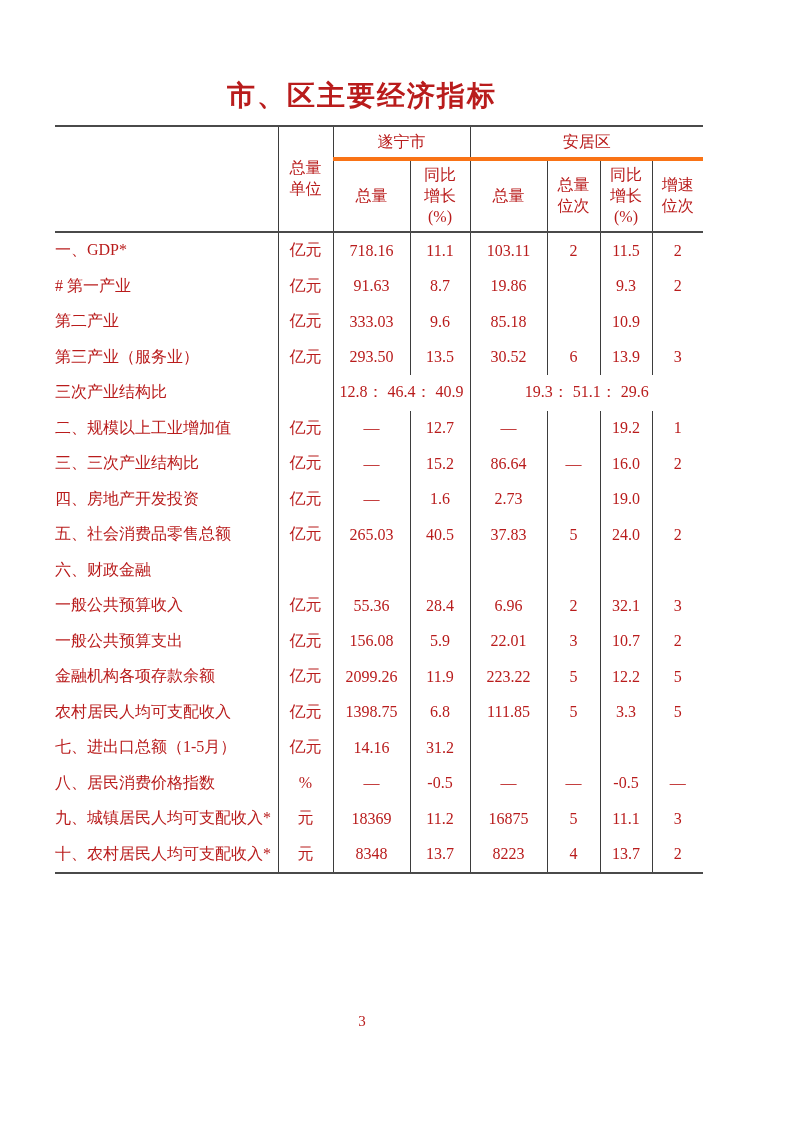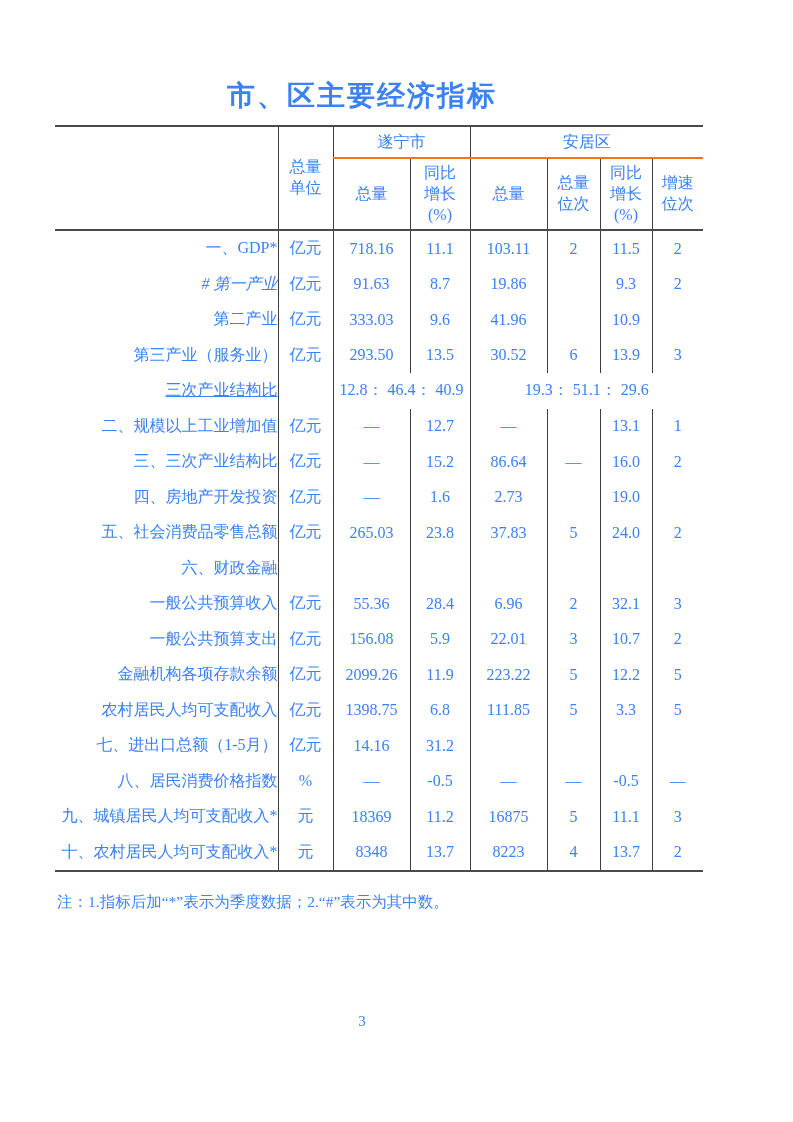--- a/index.html
+++ b/index.html
@@ -1,21 +1,21 @@
 <!DOCTYPE html>
 <html><head>
 <meta charset="utf-8">
 <style>
   html,body{margin:0;padding:0;background:#ffffff;}
   .page{
     position:relative;
     width:724px;height:1122px;
     background:#ffffff;
     font-family:"Liberation Serif","DejaVu Serif",serif;
-    color:#3b82f6;
+    color:#b91c1c;
     overflow:hidden;
     border-radius:10px;
   }
   .title{
     margin:0;
     padding-top:80px;
     text-align:center;
     font-size:28px;
     font-weight:bold;
     letter-spacing:2px;
@@ -31,34 +31,34 @@
   table.econ th, table.econ td{
     padding:0;
     font-weight:normal;
     overflow:hidden;
   }
   
   .bl{border-left:1px solid #3d3d3d;}
   
   thead tr.r1 th{border-top:2px solid #4a4a4a;height:30px;vertical-align:middle;}
   thead th{text-align:center;white-space:pre-line;line-height:1.3;}
-  th.grp{border-bottom:2px solid #f97316;margin-left:21px;}
+  th.grp{border-bottom:4px solid #f97316;margin-left:21px;}
   thead tr.r2 th{height:70px;vertical-align:middle;}
   th.unit-h{vertical-align:middle;}
   
   tbody td{height:35.5px;vertical-align:middle;}
   tbody tr:first-child td{border-top:2px solid #4a4a4a;}
   tbody tr:last-child td{border-bottom:2px solid #4a4a4a;}
-  td.lab{text-align:right;white-space:nowrap;}
+  td.lab{text-align:left;white-space:nowrap;}
   td.num, td.unit{text-align:center;}
   td.b{font-weight:bold;}
   .ind0{padding-left:4px;}
-  .ind1{padding-left:43px;font-style:italic;}
+  .ind1{padding-left:43px;}
   .ind2{padding-left:61px;}
-  .ind3{padding-left:52px;text-decoration:underline;}
+  .ind3{padding-left:52px;}
   .ind4{padding-left:31px;}
   .note{
     margin:19px 0 0 57px;
     font-size:15.5px;
     line-height:1.4;
   }
   .page-num{
     position:absolute;
     top:1013px;left:0;right:0;
     text-align:center;
@@ -125,21 +125,21 @@
           <td class="num bl">19.86</td>
           <td class="num bl"></td>
           <td class="num bl">9.3</td>
           <td class="num bl">2</td>
         </tr>
         <tr>
           <td class="lab ind2">第二产业</td>
           <td class="unit bl">亿元</td>
           <td class="num bl">333.03</td>
           <td class="num bl">9.6</td>
-          <td class="num bl">41.96</td>
+          <td class="num bl">85.18</td>
           <td class="num bl"></td>
           <td class="num bl">10.9</td>
           <td class="num bl"></td>
         </tr>
         <tr>
           <td class="lab ind2">第三产业（服务业）</td>
           <td class="unit bl">亿元</td>
           <td class="num bl">293.50</td>
           <td class="num bl">13.5</td>
           <td class="num bl">30.52</td>
@@ -153,21 +153,21 @@
           <td class="num bl" colspan="2">12.8： 46.4： 40.9</td>
           <td class="num bl" colspan="4">19.3： 51.1： 29.6</td>
         </tr>
         <tr>
           <td class="lab ind0 b">二、规模以上工业增加值</td>
           <td class="unit bl">亿元</td>
           <td class="num bl">—</td>
           <td class="num bl">12.7</td>
           <td class="num bl">—</td>
           <td class="num bl"></td>
-          <td class="num bl">13.1</td>
+          <td class="num bl">19.2</td>
           <td class="num bl">1</td>
         </tr>
         <tr>
           <td class="lab ind0 b">三、三次产业结构比</td>
           <td class="unit bl">亿元</td>
           <td class="num bl">—</td>
           <td class="num bl">15.2</td>
           <td class="num bl">86.64</td>
           <td class="num bl">—</td>
           <td class="num bl">16.0</td>
@@ -180,21 +180,21 @@
           <td class="num bl">1.6</td>
           <td class="num bl">2.73</td>
           <td class="num bl"></td>
           <td class="num bl">19.0</td>
           <td class="num bl"></td>
         </tr>
         <tr>
           <td class="lab ind0 b">五、社会消费品零售总额</td>
           <td class="unit bl">亿元</td>
           <td class="num bl">265.03</td>
-          <td class="num bl">23.8</td>
+          <td class="num bl">40.5</td>
           <td class="num bl">37.83</td>
           <td class="num bl">5</td>
           <td class="num bl">24.0</td>
           <td class="num bl">2</td>
         </tr>
         <tr>
           <td class="lab ind0 b">六、财政金融</td>
           <td class="unit bl"></td>
           <td class="num bl"></td>
           <td class="num bl"></td>
@@ -279,17 +279,16 @@
           <td class="num bl">8348</td>
           <td class="num bl">13.7</td>
           <td class="num bl">8223</td>
           <td class="num bl">4</td>
           <td class="num bl">13.7</td>
           <td class="num bl">2</td>
         </tr>
       </tbody>
   </table>
 
-  <p class="note">注：1.指标后加“*”表示为季度数据；2.“#”表示为其中数。</p>
 
   <div class="page-num">3</div>
 
 </div>
 
 </body></html>

